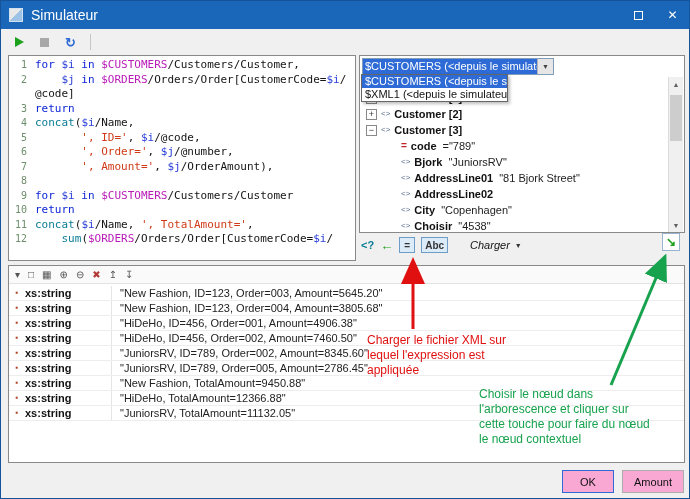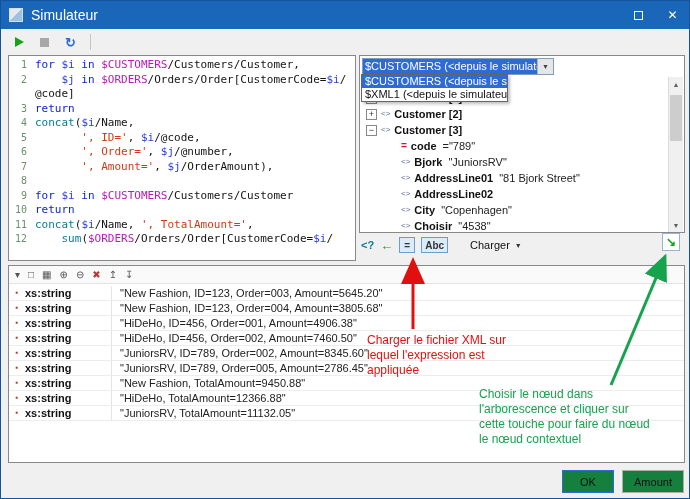--- a/index.html
+++ b/index.html
@@ -61,21 +61,21 @@
   .combo-list{position:absolute;left:360px;top:73px;width:147px;background:#fff;border:1px solid #666;z-index:50;box-shadow:2px 2px 3px rgba(0,0,0,.25);}
   .copt{height:13px;line-height:13px;font-size:11px;padding:0 3px;white-space:nowrap;overflow:hidden;color:#111;}
   .copt.sel{background:#2e6bd6;color:#fff;}
 
   
   .treebar{position:absolute;left:360px;top:234px;height:20px;display:flex;align-items:center;gap:6px;font-size:11px;}
   .tico{font-weight:bold;font-size:11px;}
   .tico.prolog{color:#0a7c94;}
   .tico.back{color:#1ba11b;font-size:13px;}
   .toggle{border:1px solid #6f9cc6;background:#dcebf8;height:16px;min-width:16px;padding:0 3px;display:flex;align-items:center;justify-content:center;font-size:10px;font-weight:bold;color:#333;}
-  .charger{display:flex;align-items:center;gap:5px;padding:0 6px;height:18px;margin-left:10px;color:#111;}
+  .charger{display:flex;align-items:center;gap:5px;padding:0 6px;height:18px;margin-left:10px;color:#111;font-style:italic;}
   .downar{font-size:7px;color:#333;}
   .ctxbtn{position:absolute;left:661px;top:232px;width:18px;height:18px;border:1px solid #9ab4d0;background:#fff;color:#1ba11b;font-size:12px;font-weight:bold;display:flex;align-items:center;justify-content:center;z-index:40;}
 
   
   .results{position:absolute;left:7px;top:264px;width:677px;height:198px;background:#fff;border:1px solid #898989;overflow:hidden;}
   .rbar{height:18px;border-bottom:1px solid #e3e3e3;display:flex;align-items:center;gap:8px;padding:0 6px;background:#fafafa;}
   .rico{font-size:10px;color:#555;}
   .rico[data-name="clear-results-icon"]{color:#b33939;}
   .rbody{position:absolute;left:0;top:20px;right:0;}
   .rrow{display:flex;height:15px;line-height:14px;font-size:11px;border-bottom:1px solid #ededed;align-items:center;}
@@ -83,21 +83,21 @@
   .rtype{width:86px;font-weight:bold;flex:0 0 auto;color:#111;}
   .rval{flex:1;border-left:1px solid #e4e4e4;padding-left:8px;white-space:nowrap;overflow:hidden;color:#222;}
 
   
   .annot{position:absolute;left:0;top:0;z-index:65;pointer-events:none;}
   .note{position:absolute;font-size:12px;line-height:15px;white-space:pre-line;z-index:70;}
   .note.red{left:366px;top:332px;color:#e01010;width:180px;}
   .note.green{left:478px;top:386px;color:#17a24e;width:205px;}
 
   
-  .btn{position:absolute;top:469px;height:23px;font-size:11px;font-family:inherit;background:#15803d;border:1px solid #adadad;color:#111;}
+  .btn{position:absolute;top:469px;height:23px;font-size:11px;font-family:inherit;background:#f9a8d4;border:1px solid #adadad;color:#111;}
   .btn.ok{left:561px;width:52px;border-color:#2e6bd6;}
   .btn.cancel{left:621px;width:62px;}
 </style>
 </head>
 <body>
 
 <div class="window" data-name="simulator-dialog">
 
   <div class="titlebar" data-name="titlebar">
     <span class="app-icon" data-name="app-icon"></span>

